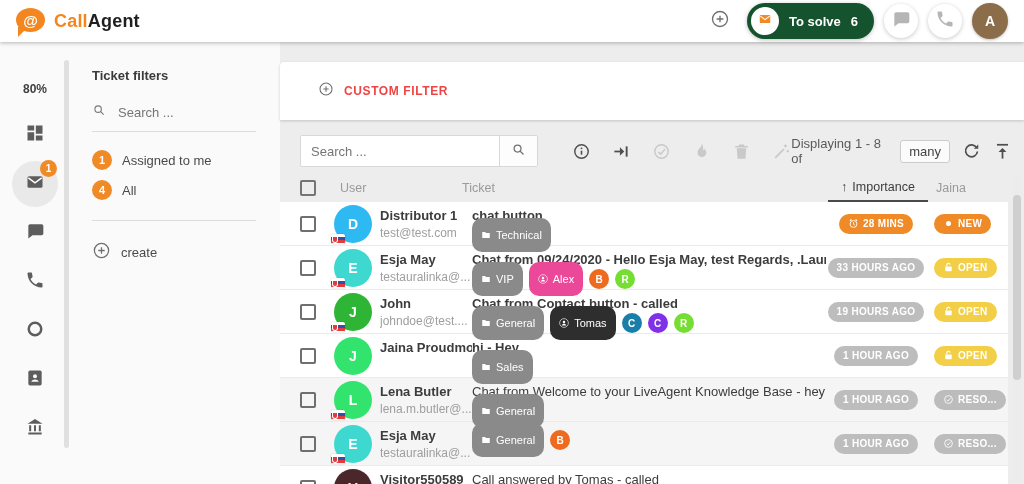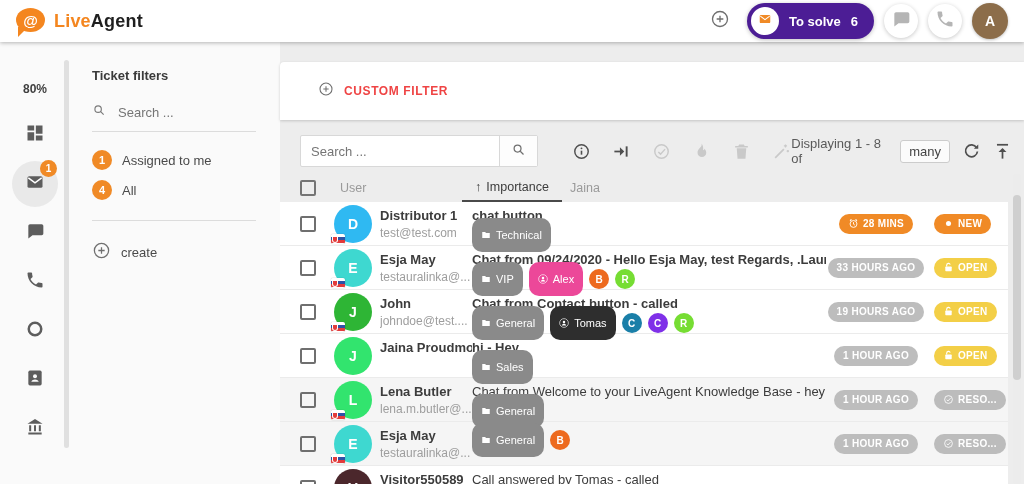--- a/index.html
+++ b/index.html
@@ -17,21 +17,21 @@
   .bubble::after { content:""; position:absolute; left:2px; bottom:-3px;
         border:5px solid transparent; border-top-color:#f4861f; border-left-color:#f4861f; }
   .brand { font-size:18px; font-weight:bold; color:#1f1f1f; letter-spacing:.2px; }
   .brand .live { color:#f4861f; }
   .hdr-right { margin-left:auto; display:flex; align-items:center; gap:10px; }
   .cbtn { width:34px; height:34px; border-radius:50%; background:#fff; display:flex;
           align-items:center; justify-content:center; color:#b5b5b5; cursor:pointer; }
   .cbtn svg { width:20px; height:20px; }
   .cbtn.plusb { color:#6f6f6f; }
   .cbtn.shadow { box-shadow:0 1px 4px rgba(0,0,0,.22); }
-  .tosolve { height:36px; border-radius:18px; background:#4c1d95; display:flex; align-items:center;
+  .tosolve { height:36px; border-radius:18px; background:#14532d; display:flex; align-items:center;
              gap:10px; padding:0 16px 0 4px; box-shadow:0 1px 4px rgba(0,0,0,.25); cursor:pointer; }
   .tosolve .env { width:28px; height:28px; border-radius:50%; background:#fff; color:#f08a26;
                   display:flex; align-items:center; justify-content:center; }
   .tosolve .env svg { width:14px; height:14px; }
   .tosolve .lbl, .tosolve .cnt { color:#fff; font-weight:bold; font-size:13px; }
   .avatarA { width:36px; height:36px; border-radius:50%; background:#8c6d4a; color:#fff;
              font-weight:bold; font-size:14px; display:flex; align-items:center; justify-content:center;
              box-shadow:0 1px 3px rgba(0,0,0,.25); cursor:pointer; }
 
   
@@ -141,21 +141,21 @@
 </head>
 <body>
 
 <div id="app">
 
   <div class="hdr">
     <div class="logo">
       <span class="bubble">
           <span class="bc">@</span>
         </span>
-      <span class="brand"><span class="live">Live</span><span>Agent</span></span>
+      <span class="brand"><span class="live">Call</span><span>Agent</span></span>
     </div>
     <div class="hdr-right">
       <span class="cbtn plusb">
           <span><svg viewBox="0 0 24 24" fill="none">
               <circle cx="12" cy="12" r="9" stroke="currentColor" stroke-width="1.6"></circle>
               <path d="M12 8v8M8 12h8" stroke="currentColor" stroke-width="1.6"></path>
             </svg></span>
         </span>
       <span class="tosolve">
         <span class="env">
@@ -314,20 +314,21 @@
                 <path d="M5 3.5h14" stroke="currentColor" stroke-width="2.2"></path>
                 <path d="M12 21V9" stroke="currentColor" stroke-width="2.2"></path>
                 <path d="M7 12.5l5-5 5 5z" fill="currentColor"></path>
               </svg></span></span>
       </div>
     </div>
 
     <div class="thead">
       <span class="cb"></span>
       <span class="th-user">User</span>
+      <span class="th-ticket">Ticket</span>
       <span class="th-imp">
           <span>↑</span>
           <span>Importance</span>
         </span>
       <span class="th-status">Jaina</span>
     </div>
 
     <div class="rows" id="rows">
         <div class="row">
           <span class="cb"></span>

